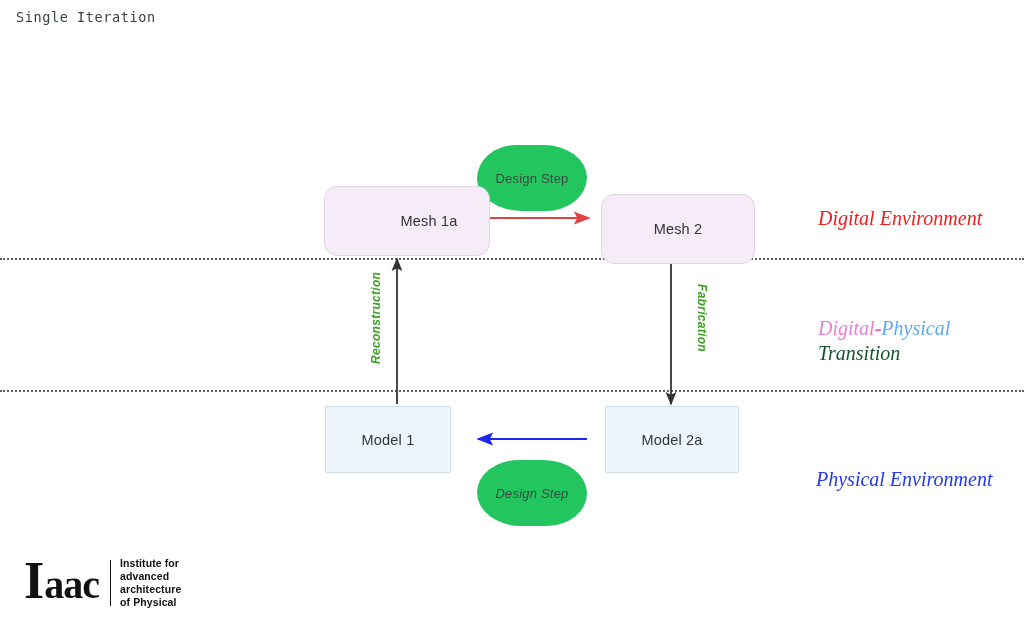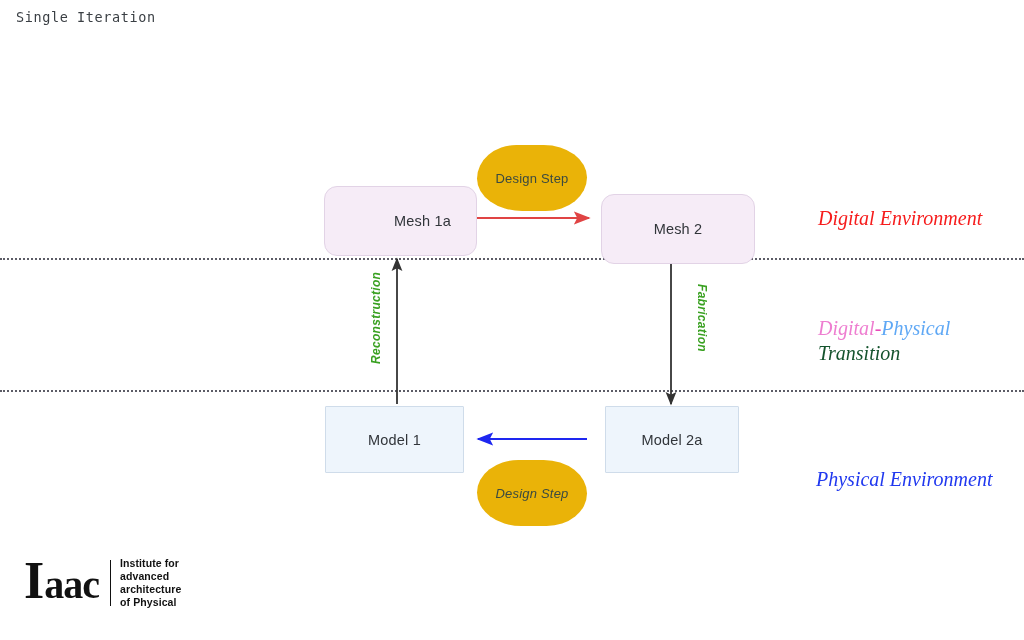--- a/index.html
+++ b/index.html
@@ -57,33 +57,33 @@
     background: #f6ecf7;
     border: 1px solid #e2d3e6;
     border-radius: 13px;
   }
   .node.model {
     background: #eef5fc;
     border: 1px solid #cfdcea;
     border-radius: 1px;
   }
 
-  #node-mesh1a { left: 324px; top: 186px; width: 153px; height: 70px; padding-left: 44px; }
+  #node-mesh1a { left: 324px; top: 186px; width: 166px; height: 70px; padding-left: 44px; }
   #node-mesh2  { left: 601px; top: 186px; width: 154px; height: 70px; margin-top: 8px; }
-  #node-model1 { left: 325px; top: 406px; width: 139px; height: 67px; }
+  #node-model1 { left: 325px; top: 406px; width: 126px; height: 67px; }
   #node-model2a{ left: 605px; top: 406px; width: 134px; height: 67px; }
 
   
   .blob {
     position: absolute;
     box-sizing: border-box;
     display: flex;
     align-items: center;
     justify-content: center;
-    background: #eab308;
+    background: #22c55e;
     border-radius: 48% / 46%;
     font-size: 13px;
     color: #3b4a41;
     letter-spacing: 0.2px;
   }
   #blob-top {
     left: 477px; top: 145px; width: 110px; height: 66px;
     border-radius: 40px 44px 42px 46px / 34px 33px 34px 33px;
   }
   #blob-bottom {

